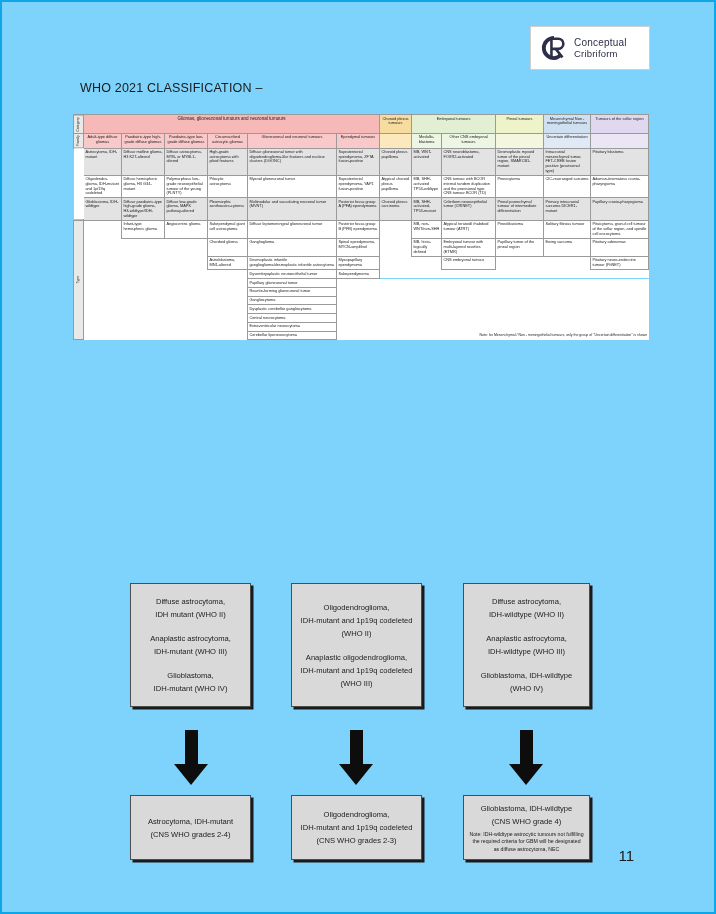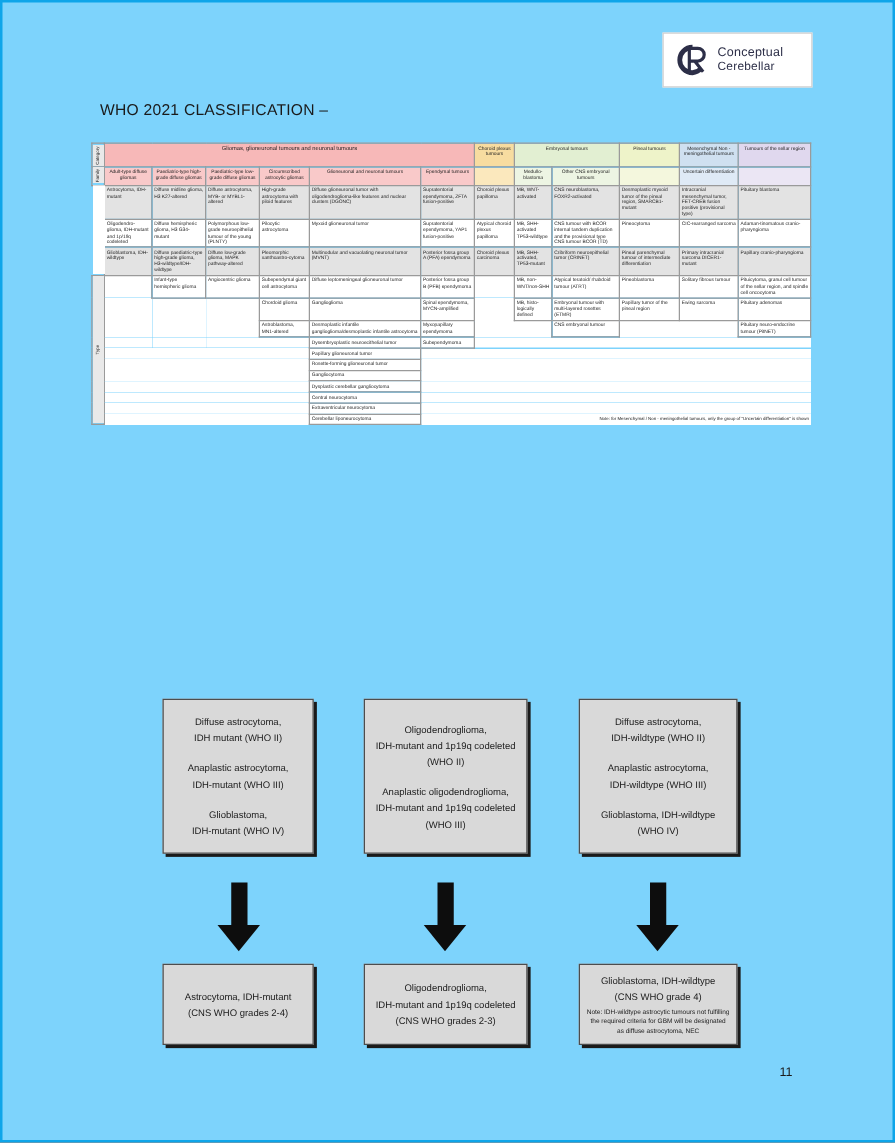--- a/index.html
+++ b/index.html
@@ -34,49 +34,49 @@
   .blue{background:#cfe0f0;}
   .blue2{background:#dfeaf6;}
   .purple{background:#e0d8ee;}
   .purple2{background:#ebe6f4;}
   .grey{background:#e3e3e3;}
   .white{background:#ffffff;}
   .nb{border:0 !important;}
   .note{font-size:3.5px;text-align:right;padding-top:2px;}
 
   
-  .flow{position:absolute;left:71px;top:552px;width:575px;height:310px;text-decoration:underline;}
+  .flow{position:absolute;left:71px;top:576px;width:575px;height:310px;text-decoration:underline;}
   .fbox{position:absolute;background:#d9d9d9;border:1px solid #4d4d4d;
         box-shadow:2.5px 2.5px 0 #1a1a1a;box-sizing:border-box;
         display:flex;flex-direction:column;justify-content:center;align-items:center;
         text-align:center;font-size:7.6px;line-height:13px;color:#1b1b1b;padding:6px 5px;}
   .fbox p{margin:0;}
   .fbox .gap{height:11px;}
   .fbox .small{font-size:5.2px;line-height:7.2px;margin-top:3px;}
   .arrow{position:absolute;width:34px;}
   .arrow .shaft{width:13px;height:34px;background:#0d0d0d;margin:0 auto;}
   .arrow .head{width:0;height:0;border-left:17px solid transparent;border-right:17px solid transparent;
                border-top:21px solid #0d0d0d;}
-  .pageno{position:absolute;right:80px;bottom:48px;font-size:10px;color:#1a1a1a;}
+  .pageno{position:absolute;right:80px;bottom:48px;font-size:15px;color:#1a1a1a;}
 </style>
 </head>
 <body>
 
 <div class="page">
 
   <div class="logo-box">
     <div class="logo-mark">
       <svg viewBox="0 0 40 40" width="34" height="34">
         <path d="M20 8 A12 12 0 1 0 20 32 A12 12 0 0 0 28 28" fill="none" stroke="#2d2f48" stroke-width="4.5"></path>
         <path d="M17 9 L17 31 M17 9 L25 9 A6 6 0 0 1 25 21 L17 21 M22 21 L30 31" fill="none" stroke="#2d2f48" stroke-width="3"></path>
       </svg>
     </div>
     <div class="logo-text">
       <div>Conceptual</div>
-      <div>Cerebellar</div>
+      <div>Cribriform</div>
     </div>
   </div>
 
   <h1 class="sec" id="title1">WHO 2021 CLASSIFICATION –</h1>
 
   <div class="tbl-wrap">
     <table class="who">
       <colgroup>
         <col style="width:10px">
           <col style="width:38px">

